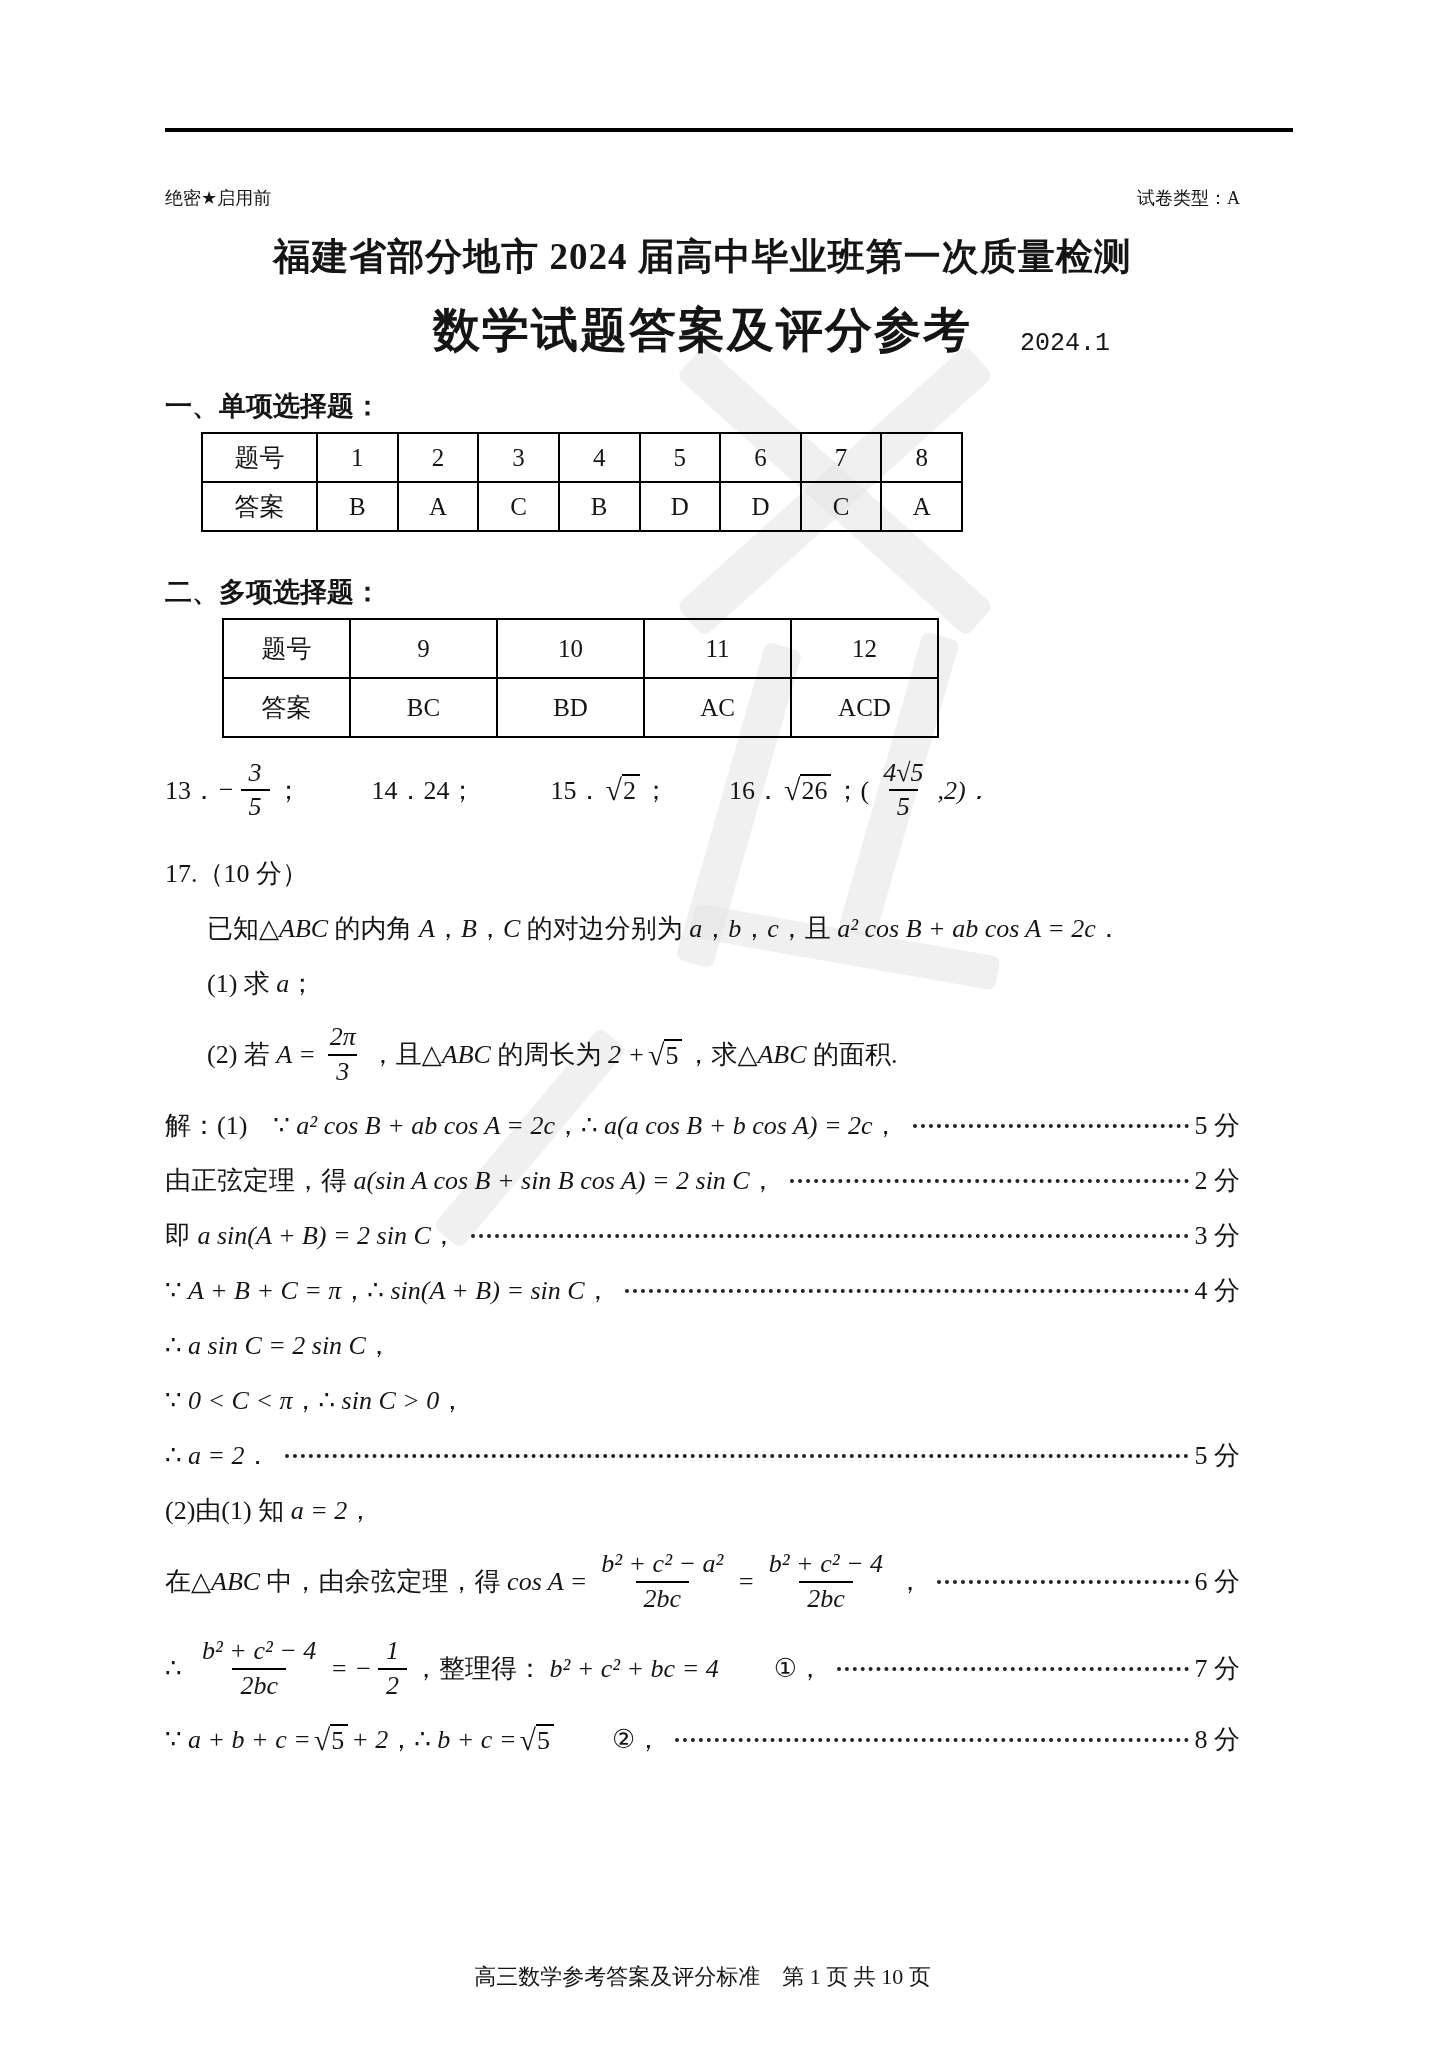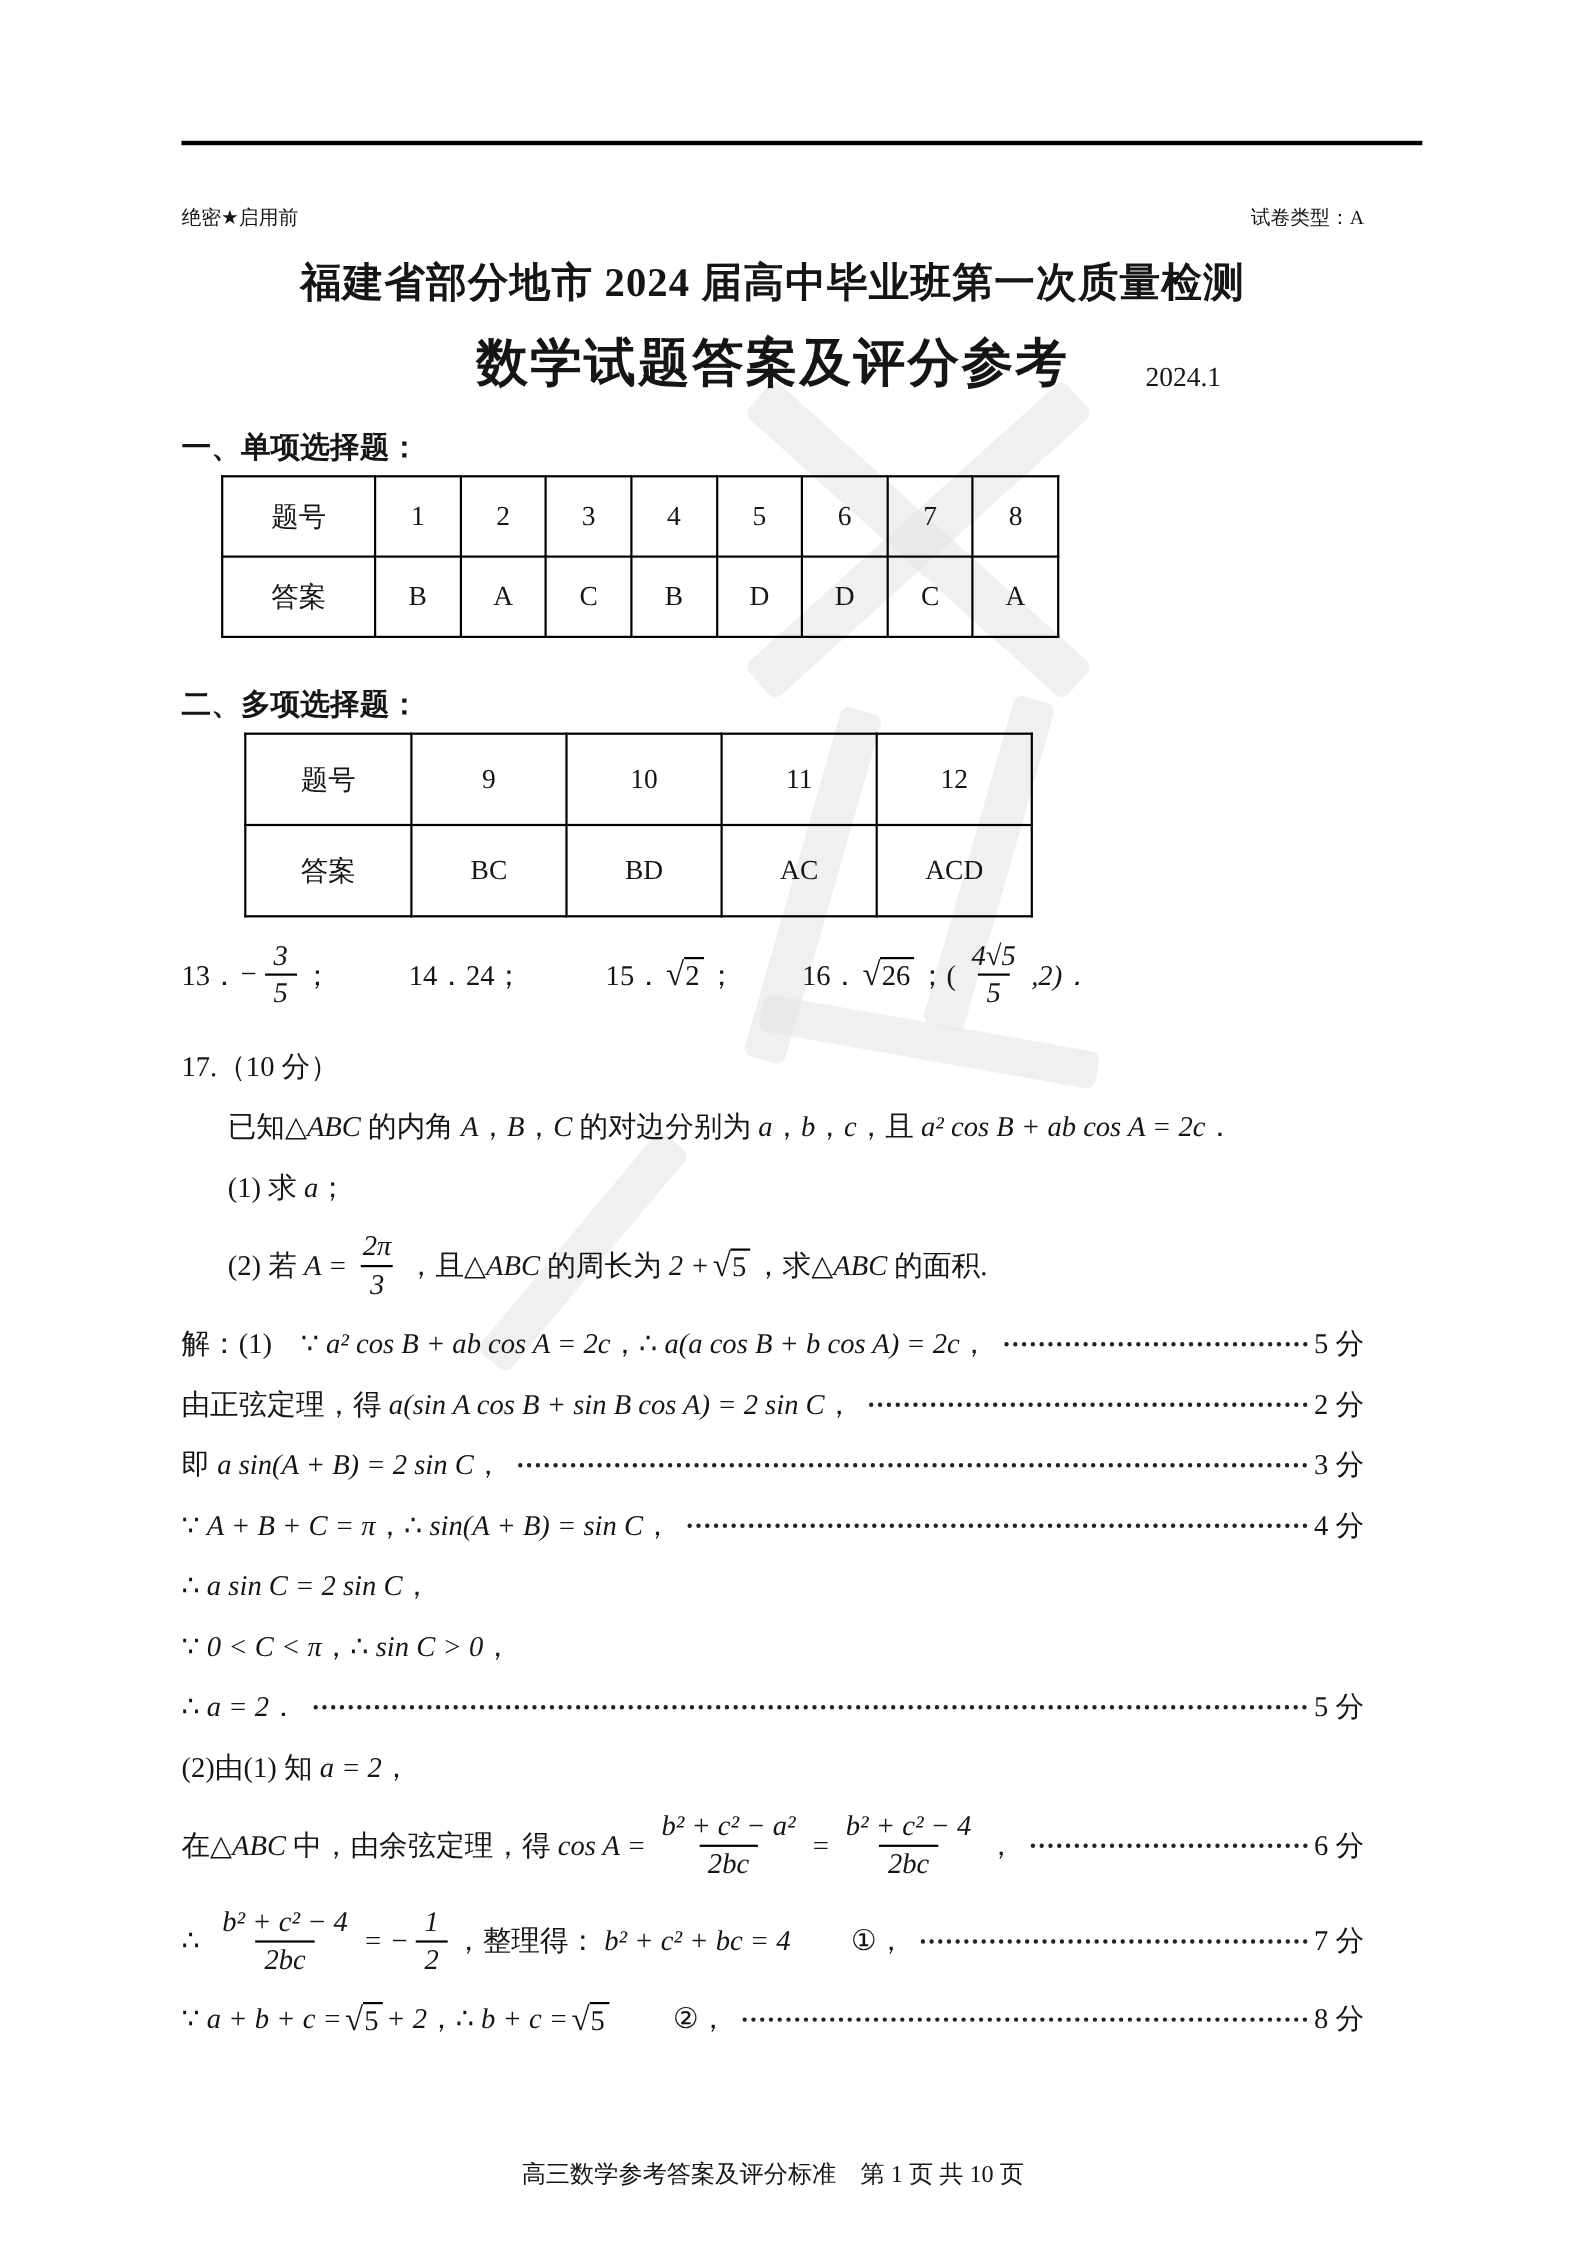--- a/index.html
+++ b/index.html
@@ -14,28 +14,28 @@
   .wm .s3{left:720px;top:640px;width:38px;height:330px;transform:rotate(16deg);}
   .wm .s4{left:880px;top:630px;width:38px;height:310px;transform:rotate(16deg);}
   .wm .s5{left:690px;top:930px;width:310px;height:34px;transform:rotate(10deg);}
   .wm .s6{left:400px;top:1120px;width:260px;height:36px;transform:rotate(-50deg);}
   
   .toprule{margin-top:128px;border-top:4px solid #000;width:1128px;}
   .headrow{display:flex;justify-content:space-between;margin-top:54px;font-size:18px;}
   .title{margin-top:22px;text-align:center;font-size:37px;font-weight:700;letter-spacing:1px;}
   .subwrap{position:relative;margin-top:6px;text-align:center;height:84px;}
   .subtitle{font-size:47px;font-weight:700;letter-spacing:2px;line-height:84px;}
-  .date{position:absolute;right:130px;bottom:14px;font-size:25px;font-weight:400;}
+  .date{position:absolute;right:130px;bottom:14px;font-size:25px;font-weight:400;font-family:Liberation Mono, monospace;}
   
   .hsec{margin-top:16px;font-size:27px;font-weight:700;
         font-family:"Liberation Sans","DejaVu Sans",sans-serif;}
   .h2{margin-top:42px;} .h3{margin-top:32px;} .h4{margin-top:12px;line-height:1.35;}
   
   table.ans{border-collapse:collapse;margin-top:8px;table-layout:fixed;}
-  table.ans td{border:2px solid #000;text-align:center;font-size:25px;padding:12px;}
+  table.ans td{border:2px solid #000;text-align:center;font-size:25px;padding:0;}
   table.t1{margin-left:36px;width:762px;} table.t1 td{height:47px;} table.t1 td.lab{width:113px;}
   table.t2{margin-left:57px;width:717px;} table.t2 td{height:57px;} table.t2 td.lab{width:125px;}
   
   .line{display:flex;align-items:center;font-size:26px;margin-top:20px;white-space:pre;}
   .fillline{min-height:92px;margin-top:6px;}
   .t{font-family:"Liberation Serif","DejaVu Serif","DejaVu Sans",serif;}
   .m{font-family:"Liberation Serif","DejaVu Serif","DejaVu Sans",serif;font-style:italic;}
   .frac{display:inline-flex;flex-direction:column;align-items:center;margin:0 6px;line-height:1.25;text-align:center;}
   .frac .num{padding:0 8px;} .frac .den{border-top:2px solid #000;padding:0 8px;}
   .sqrt{display:inline-flex;align-items:flex-start;margin:0 3px;line-height:1.15;}

